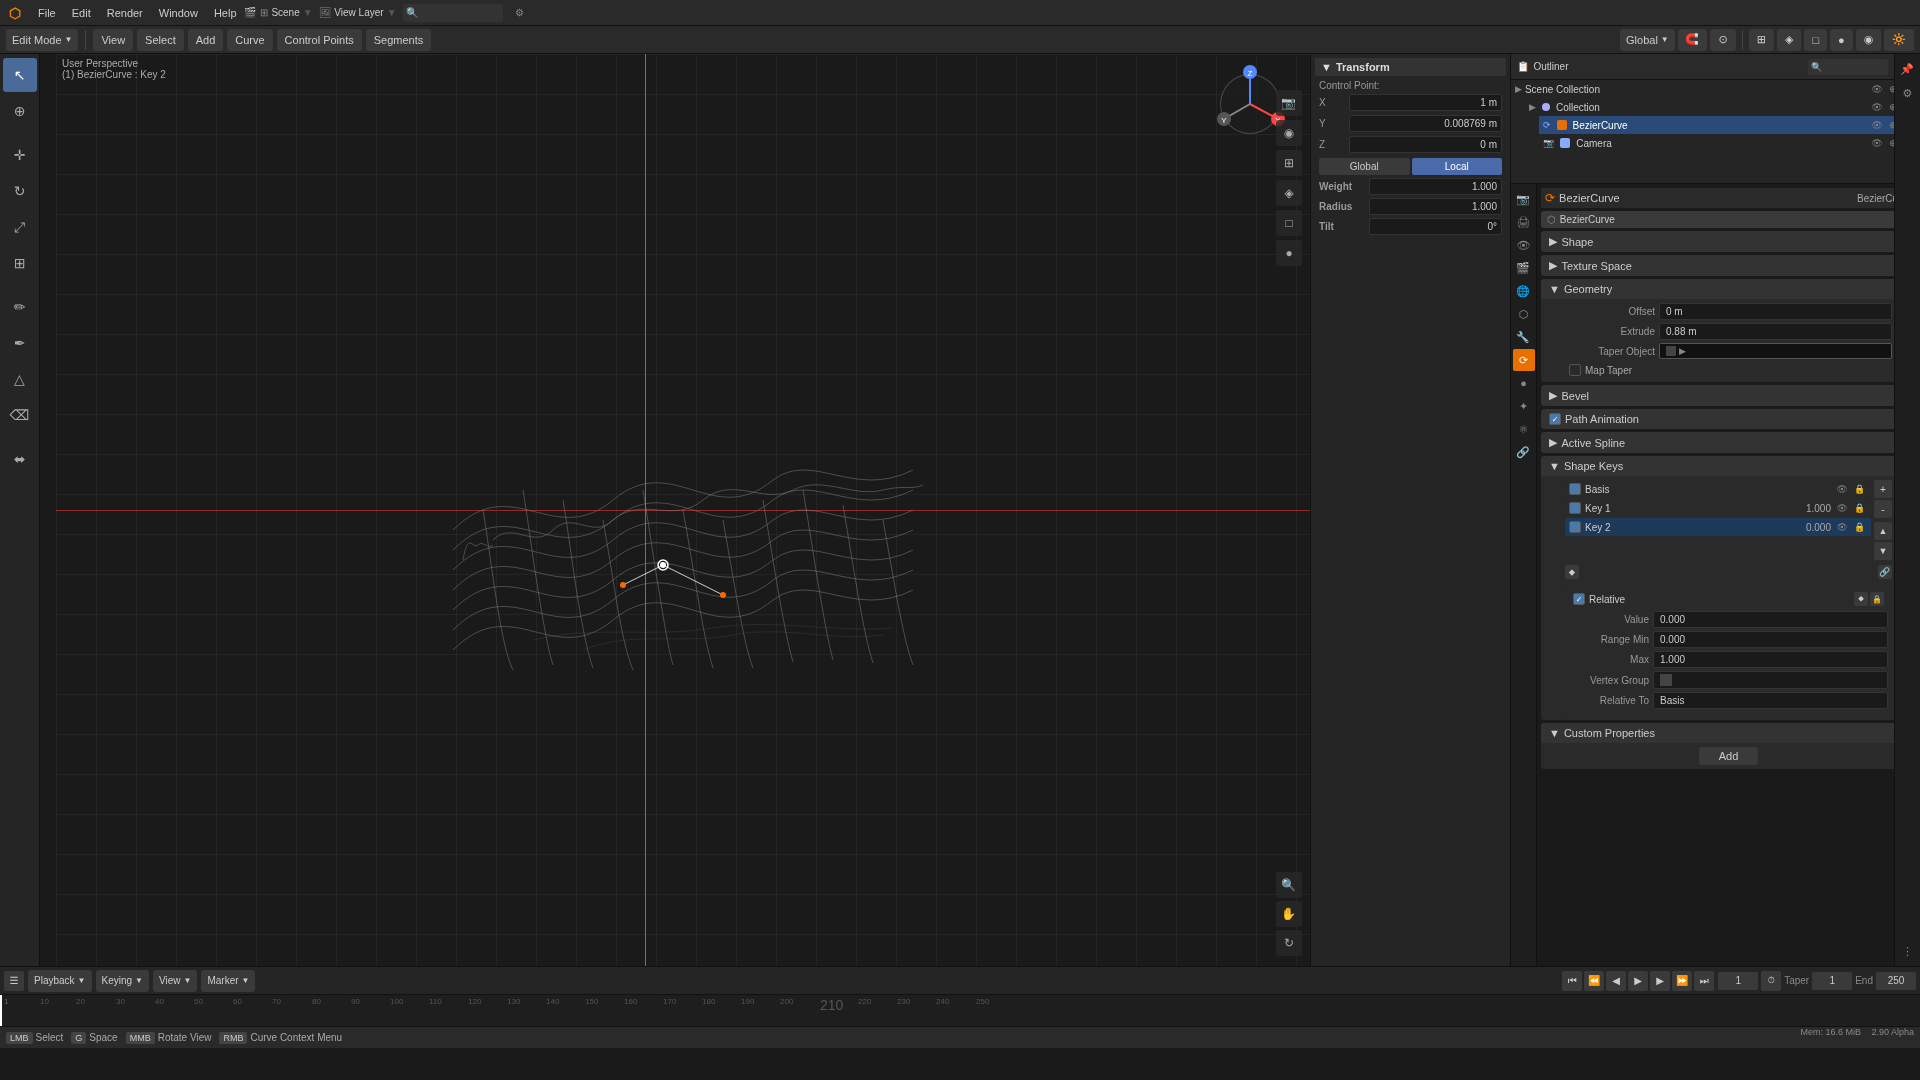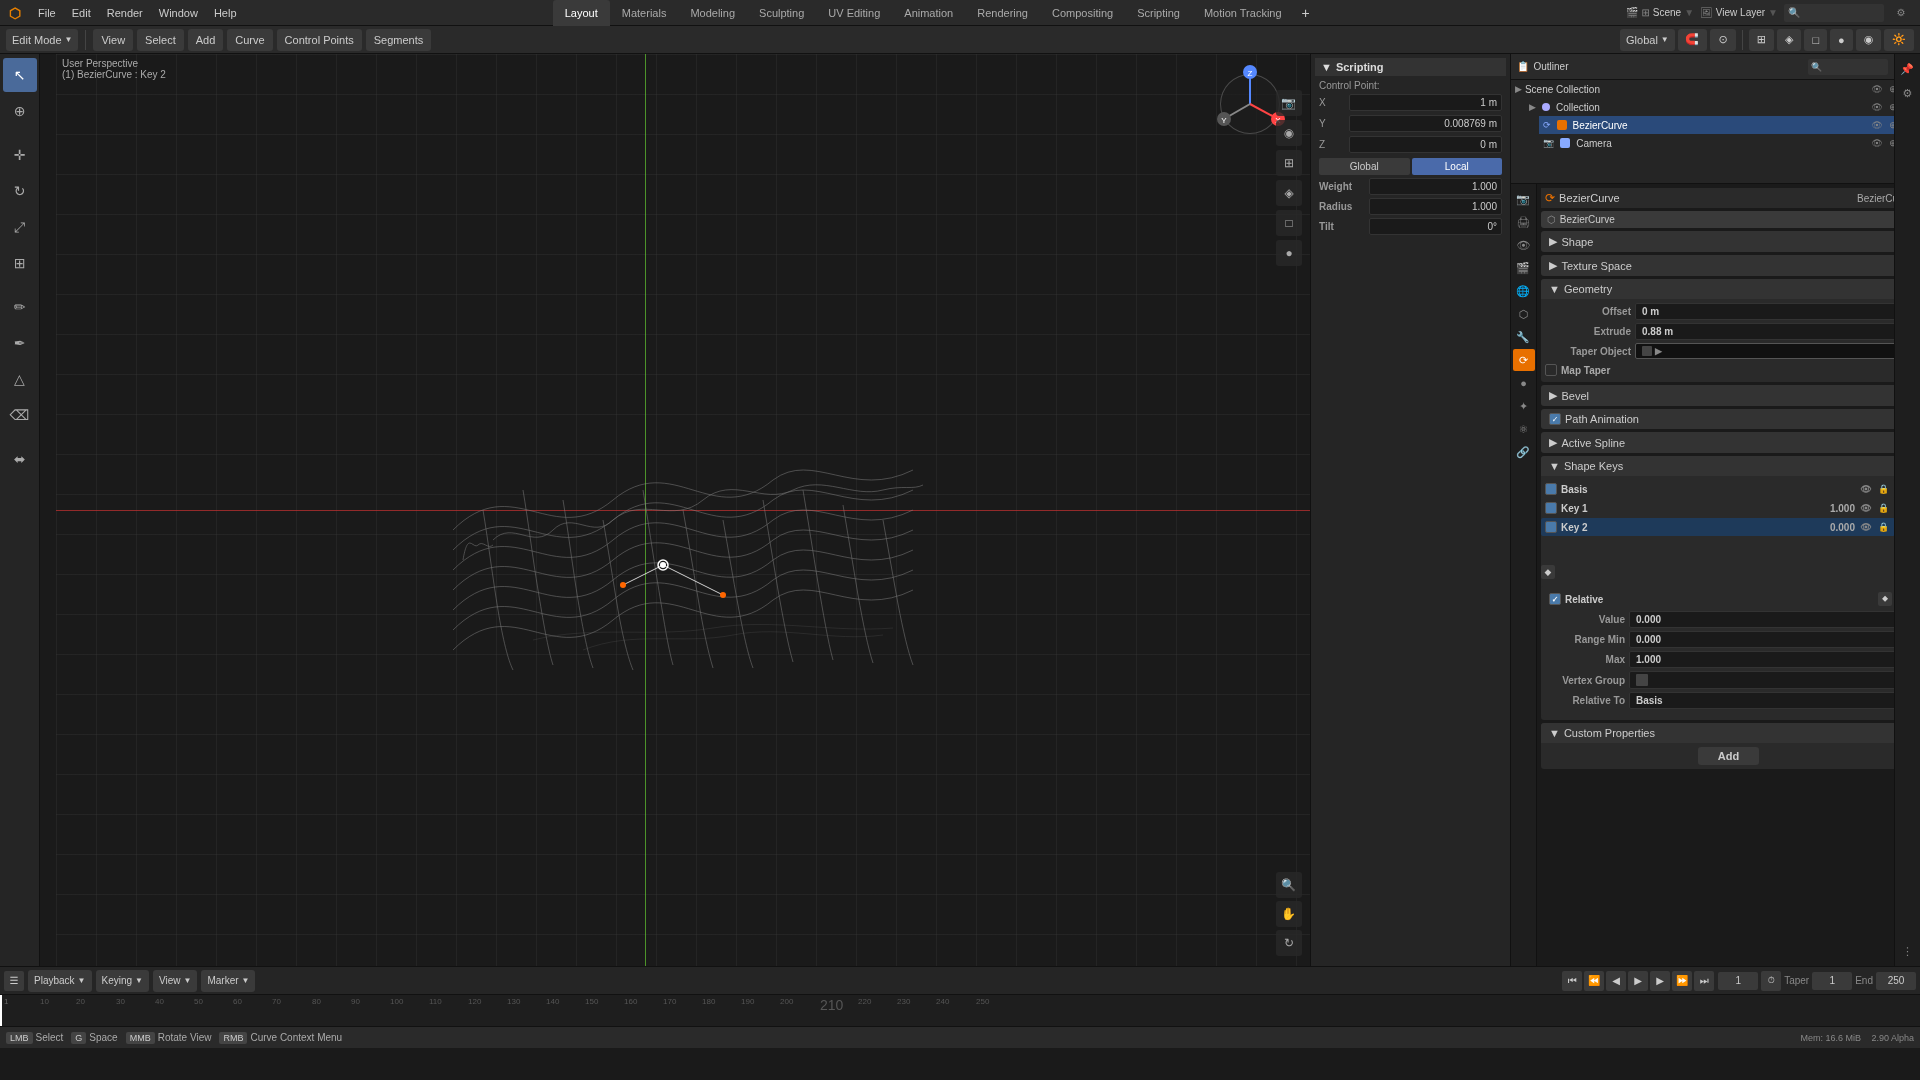--- a/index.html
+++ b/index.html
@@ -324,21 +324,21 @@
     .props-section-header {
       padding: 4px 8px;
       background: #333;
       cursor: pointer;
       display: flex;
       align-items: center;
       gap: 4px;
       font-size: 11px;
       color: #ccc;
     }
-    .props-section-body { padding: 4px 0; font-weight: bold; }
+    .props-section-body { padding: 4px 24px; }
     .props-row {
       display: flex;
       align-items: center;
       margin-bottom: 3px;
       gap: 4px;
     }
     .props-row-label {
       width: 90px;
       font-size: 10px;
       color: #999;
@@ -446,21 +446,20 @@
       border-radius: 2px;
       cursor: pointer;
     }
     .shape-key-checkbox.checked { background: #4a7aaa; }
 
     
     #status-bar {
       height: 22px;
       background: #2a2a2a;
       display: flex;
-      align-items: center;
       padding: 0 6px;
       gap: 8px;
       border-top: 1px solid #111;
       font-size: 10px;
       color: #aaa;
     }
     .status-item {
       display: flex;
       align-items: center;
       gap: 3px;
@@ -527,33 +526,20 @@
 <body>
 
 <div id="top-menu">
   <div class="app-logo">⬡</div>
   <div class="menu-item">File</div>
   <div class="menu-item">Edit</div>
   <div class="menu-item">Render</div>
   <div class="menu-item">Window</div>
   <div class="menu-item">Help</div>
 
-  <div id="top-menu-center">
-    <div class="workspace-tab active">Layout</div>
-    <div class="workspace-tab">Materials</div>
-    <div class="workspace-tab">Modeling</div>
-    <div class="workspace-tab">Sculpting</div>
-    <div class="workspace-tab">UV Editing</div>
-    <div class="workspace-tab">Animation</div>
-    <div class="workspace-tab">Rendering</div>
-    <div class="workspace-tab">Compositing</div>
-    <div class="workspace-tab">Scripting</div>
-    <div class="workspace-tab">Motion Tracking</div>
-    <div class="menu-item" style="font-size:14px">+</div>
-  </div>
 
   <div id="top-menu-right">
     <div style="display:flex;align-items:center;gap:3px">
       <span style="font-size:10px;color:#888">🎬</span>
       <span style="font-size:10px;color:#888">⊞</span>
       <span style="font-size:10px;color:#ccc">Scene</span>
       <span style="font-size:10px;color:#555">▼</span>
     </div>
     <div style="display:flex;align-items:center;gap:3px">
       <span style="font-size:10px;color:#888">🖼</span>
@@ -709,21 +695,21 @@
       <div class="vp-oi">🔍</div>
       <div class="vp-oi">✋</div>
       <div class="vp-oi">↻</div>
     </div>
   </div>
 
   <div id="right-panel">
     <div id="transform-panel">
       <div class="panel-header">
         <span>▼</span>
-        <span>Scripting</span>
+        <span>Transform</span>
       </div>
       <div style="font-size:10px;color:#999;padding:2px 4px">Control Point:</div>
 
       <div class="panel-row">
         <div class="panel-label">X</div>
         <div class="panel-input">1 m</div>
       </div>
       <div class="panel-row">
         <div class="panel-label">Y</div>
         <div class="panel-input">0.008769 m</div>

